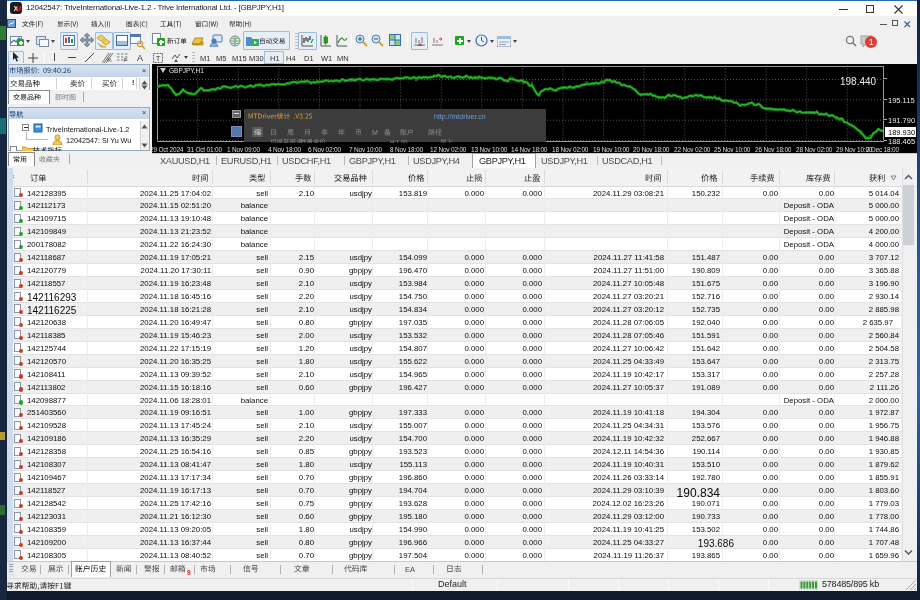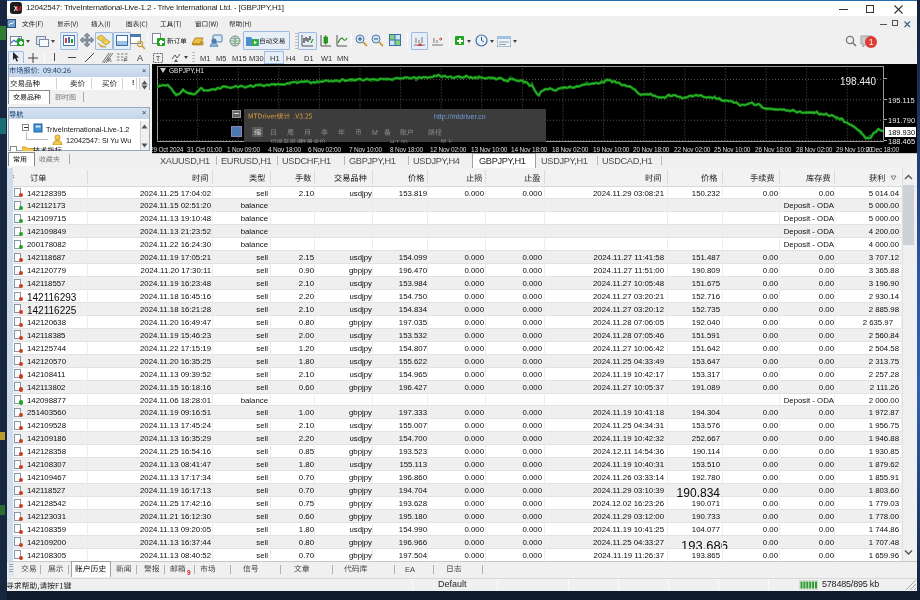--- a/index.html
+++ b/index.html
@@ -986,37 +986,37 @@
 <div class="abs" style="left:18.5px;top:529.74px;width:4.2px;height:4.2px;background:#cc3b1e;border-radius:50%"></div>
 <div class="abs" style="left:27px;top:524.94px;font-size:7.8px;color:#0a0a0a">142108359</div>
 <div class="abs" style="right:709px;top:524.94px;font-size:7.8px;color:#0a0a0a;white-space:nowrap">2024.11.13 09:20:05</div>
 <div class="abs" style="right:652px;top:524.94px;font-size:7.8px;color:#0a0a0a;white-space:nowrap">sell</div>
 <div class="abs" style="right:606px;top:524.94px;font-size:7.8px;color:#0a0a0a;white-space:nowrap">1.80</div>
 <div class="abs" style="right:548px;top:524.94px;font-size:7.8px;color:#0a0a0a;white-space:nowrap">usdjpy</div>
 <div class="abs" style="right:493px;top:524.94px;font-size:7.8px;color:#0a0a0a;white-space:nowrap">154.990</div>
 <div class="abs" style="right:436px;top:524.94px;font-size:7.8px;color:#0a0a0a;white-space:nowrap">0.000</div>
 <div class="abs" style="right:378px;top:524.94px;font-size:7.8px;color:#0a0a0a;white-space:nowrap">0.000</div>
 <div class="abs" style="right:256px;top:524.94px;font-size:7.8px;color:#0a0a0a;white-space:nowrap">2024.11.19 10:41:25</div>
-<div class="abs" style="right:200px;top:524.94px;font-size:7.8px;color:#0a0a0a;white-space:nowrap">104.077</div>
+<div class="abs" style="right:200px;top:524.94px;font-size:7.8px;color:#0a0a0a;white-space:nowrap">153.502</div>
 <div class="abs" style="right:142px;top:524.94px;font-size:7.8px;color:#0a0a0a;white-space:nowrap">0.00</div>
 <div class="abs" style="right:86px;top:524.94px;font-size:7.8px;color:#0a0a0a;white-space:nowrap">0.00</div>
 <div class="abs" style="right:21px;top:524.94px;font-size:7.8px;color:#0a0a0a;white-space:nowrap">1 744.86</div>
 <div class="abs" style="left:13px;top:535.88px;width:888px;height:12.94px;background:#efefef;border-bottom:1px solid #e2e2e2"></div>
 <div class="abs" style="left:14px;top:537.38px;width:7px;height:9px;background:#fdfdfd;border:1px solid #8a97a8"></div>
 <div class="abs" style="left:18.5px;top:542.68px;width:4.2px;height:4.2px;background:#cc3b1e;border-radius:50%"></div>
 <div class="abs" style="left:27px;top:537.88px;font-size:7.8px;color:#0a0a0a">142109200</div>
 <div class="abs" style="right:709px;top:537.88px;font-size:7.8px;color:#0a0a0a;white-space:nowrap">2024.11.13 16:37:44</div>
 <div class="abs" style="right:652px;top:537.88px;font-size:7.8px;color:#0a0a0a;white-space:nowrap">sell</div>
 <div class="abs" style="right:606px;top:537.88px;font-size:7.8px;color:#0a0a0a;white-space:nowrap">0.80</div>
 <div class="abs" style="right:548px;top:537.88px;font-size:7.8px;color:#0a0a0a;white-space:nowrap">gbpjpy</div>
 <div class="abs" style="right:493px;top:537.88px;font-size:7.8px;color:#0a0a0a;white-space:nowrap">196.966</div>
 <div class="abs" style="right:436px;top:537.88px;font-size:7.8px;color:#0a0a0a;white-space:nowrap">0.000</div>
 <div class="abs" style="right:378px;top:537.88px;font-size:7.8px;color:#0a0a0a;white-space:nowrap">0.000</div>
 <div class="abs" style="right:256px;top:537.88px;font-size:7.8px;color:#0a0a0a;white-space:nowrap">2024.11.25 04:33:27</div>
-<div class="abs" style="right:192px;top:537.88px;font-size:13px;color:#0a0a0a;white-space:nowrap">193.686</div>
+<div class="abs" style="right:186px;top:537.88px;font-size:10px;color:#0a0a0a;white-space:nowrap">193.686</div>
 <div class="abs" style="right:142px;top:537.88px;font-size:7.8px;color:#0a0a0a;white-space:nowrap">0.00</div>
 <div class="abs" style="right:86px;top:537.88px;font-size:7.8px;color:#0a0a0a;white-space:nowrap">0.00</div>
 <div class="abs" style="right:21px;top:537.88px;font-size:7.8px;color:#0a0a0a;white-space:nowrap">1 707.48</div>
 <div class="abs" style="left:13px;top:548.82px;width:888px;height:12.94px;background:#ffffff;border-bottom:1px solid #e2e2e2"></div>
 <div class="abs" style="left:14px;top:550.32px;width:7px;height:9px;background:#fdfdfd;border:1px solid #8a97a8"></div>
 <div class="abs" style="left:18.5px;top:555.62px;width:4.2px;height:4.2px;background:#cc3b1e;border-radius:50%"></div>
 <div class="abs" style="left:27px;top:550.82px;font-size:7.8px;color:#0a0a0a">142108305</div>
 <div class="abs" style="right:709px;top:550.82px;font-size:7.8px;color:#0a0a0a;white-space:nowrap">2024.11.13 08:40:52</div>
 <div class="abs" style="right:652px;top:550.82px;font-size:7.8px;color:#0a0a0a;white-space:nowrap">sell</div>
 <div class="abs" style="right:606px;top:550.82px;font-size:7.8px;color:#0a0a0a;white-space:nowrap">0.70</div>

